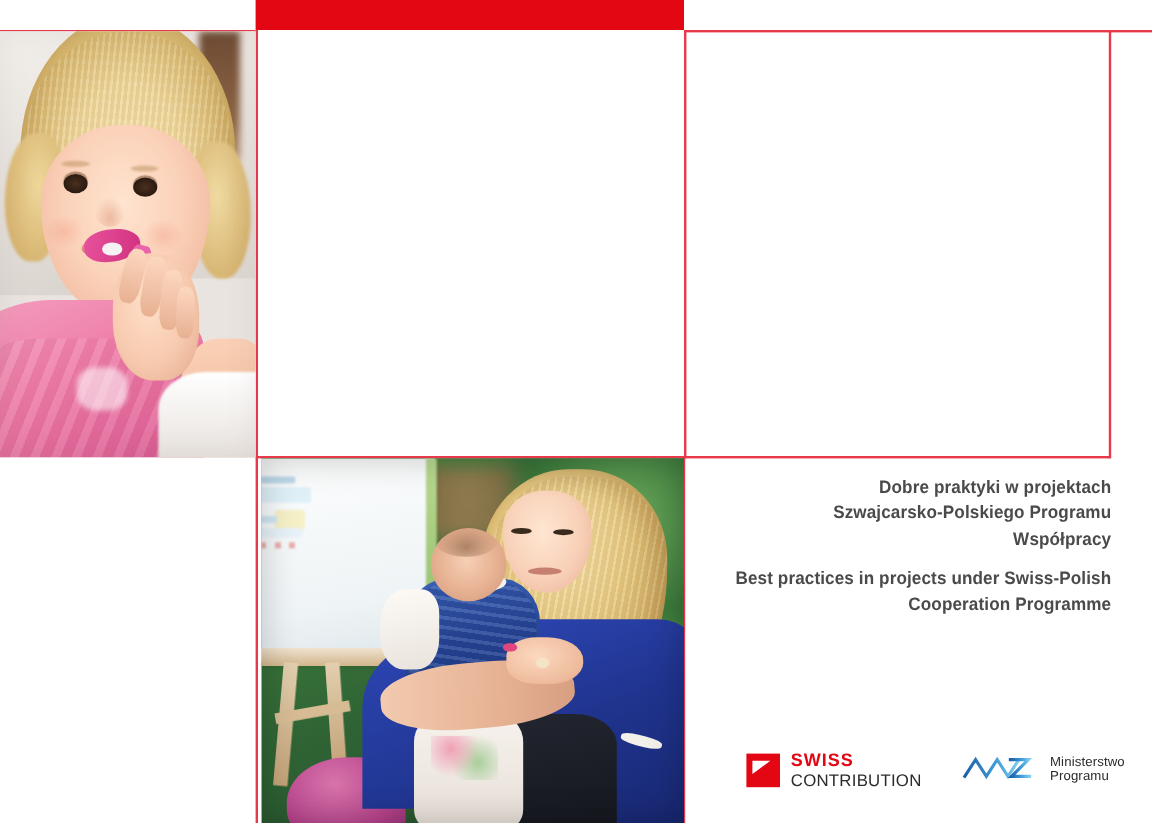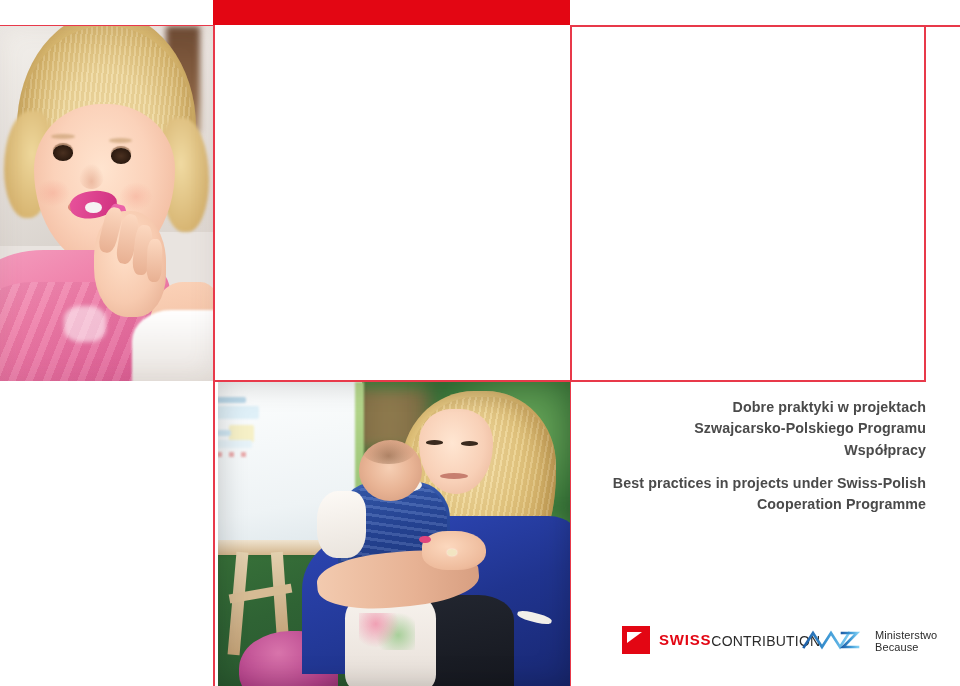--- a/index.html
+++ b/index.html
@@ -404,21 +404,21 @@
     width:28px; height:28px;
     background:#e30613;
     flex:0 0 auto;
   }
   #logo-swiss .mark .notch {
     position:absolute; left:5px; top:6px;
     width:0; height:0;
     border-left:15px solid #ffffff;
     border-bottom:11px solid transparent;
   }
-  #logo-swiss .words { display:flex; flex-direction:row; line-height:1.0; }
+  #logo-swiss .words { display:flex; flex-direction:column; line-height:1.0; }
   #logo-swiss .w-swiss {
     color:#e30613;
     font-family:"Liberation Sans Narrow","Liberation Sans", sans-serif;
     font-weight:bold; font-size:15px; letter-spacing:.8px;
   }
   #logo-swiss .w-contrib {
     color:#2b2b2b;
     font-family:"Liberation Sans Narrow","Liberation Sans", sans-serif;
     font-weight:normal; font-size:14px; letter-spacing:.2px; margin-top:2px;
   }
@@ -557,19 +557,19 @@
             <stop offset="0%" stop-color="#1d5fa8"></stop>
             <stop offset="55%" stop-color="#3f9ad6"></stop>
             <stop offset="100%" stop-color="#7fcdf2"></stop>
           </linearGradient>
         </defs>
         <polyline points="2,19 11,5 20,19 29,5 38,19 47,5" fill="none" stroke="url(#mzgrad)" stroke-width="2.6" stroke-linecap="square" stroke-linejoin="miter"></polyline>
         <polyline points="40,5 55,5 41,19 56,19" fill="none" stroke="url(#mzgrad)" stroke-width="2.6" stroke-linecap="square" stroke-linejoin="miter"></polyline>
       </svg>
       <div class="words">
         <span>Ministerstwo</span>
-        <span>Because</span>
+        <span>Programu</span>
       </div>
     </div>
 
   </div>
 
 </div>
 
 </body></html>

